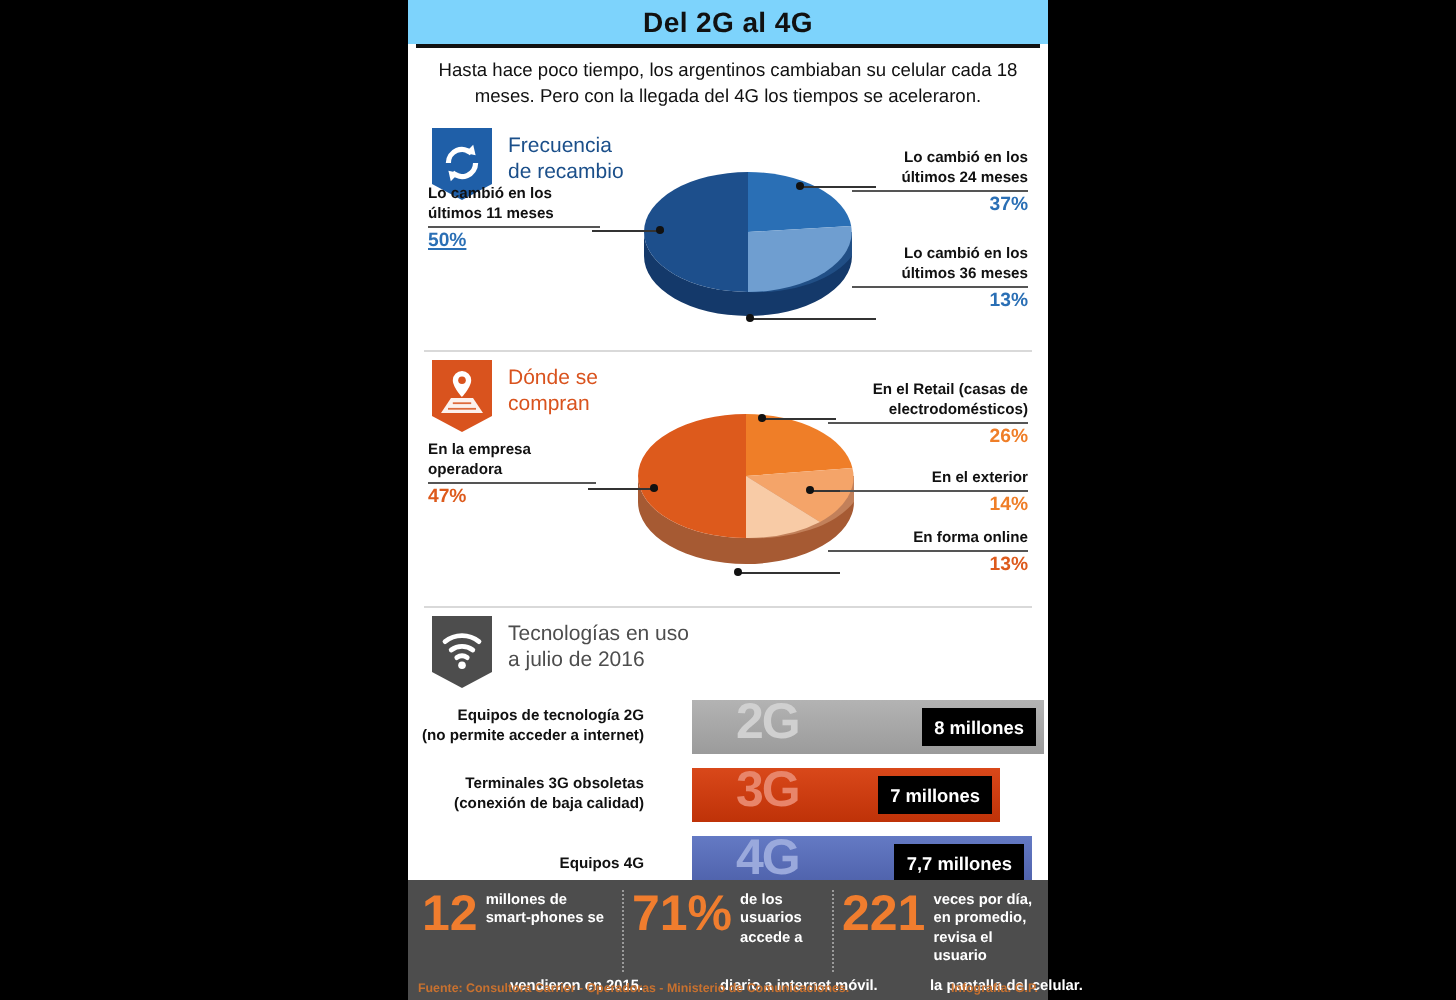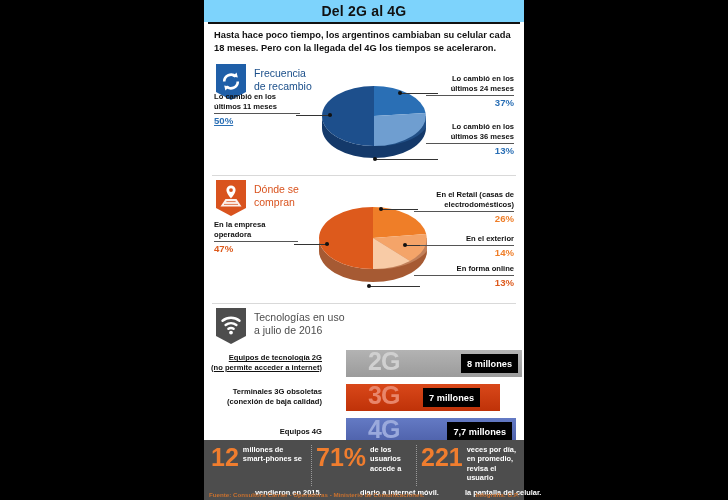--- a/index.html
+++ b/index.html
@@ -4,21 +4,21 @@
 <style>
   html,body{margin:0;padding:0;background:#000;}
   body{width:728px;height:500px;overflow:hidden;font-family:"Liberation Sans",sans-serif;}
   #root{position:relative;width:728px;height:500px;background:#000;}
   .page{position:absolute;left:204px;top:0;width:320px;height:500px;background:#ffffff;}
 
   
   .title-bar{height:22px;background:#7dd3fc;display:flex;align-items:center;justify-content:center;}
   .title-bar .t{font-size:14px;font-weight:bold;color:#111;letter-spacing:.2px;}
   .rule{height:2px;background:#111;margin:0 4px;}
-  .deck{padding:5px 10px 6px 10px;text-align:left;font-size:9.3px;line-height:1.35;color:#111;font-weight:bold;}
+  .deck{padding:5px 10px 6px 10px;text-align:center;font-size:9.3px;line-height:1.35;color:#111;font-weight:normal;}
 
   
   .panel{position:relative;margin:0 6px;background:#fff;}
   .sep{height:1px;background:#d9d9d9;margin:3px 8px 0 8px;}
 
   
   .head{display:flex;align-items:flex-start;padding:4px 0 0 6px;}
   .badge{width:30px;height:36px;position:relative;flex:0 0 auto;}
   .badge svg{position:absolute;left:0;top:0;}
   .htxt{margin-left:8px;font-size:10.5px;font-weight:normal;line-height:1.22;padding-top:3px;}
@@ -213,40 +213,40 @@
       </div>
       <div class="htxt" style="color:#4d4d4d;">
         <div>Tecnologías en uso</div>
         <div>a julio de 2016</div>
       </div>
     </div>
 
     <div class="bars" style="margin-top:6px;">
 
       <div class="brow" style="top:0;">
-        <div class="blab" style="top:3px;text-decoration:underline;">
+        <div class="blab" style="top:3px;">
           <div>Equipos de tecnología 2G</div>
           <div>(no permite acceder a internet)</div>
         </div>
         <div class="bar" style="width:176px;background:linear-gradient(180deg,#b3b3b3,#9b9b9b);">
           <div class="ghost" style="color:#d0d0d0;">2G</div>
           <div class="vbox" style="right:4px;">
             <span>8 millones</span>
           </div>
         </div>
       </div>
 
       <div class="brow" style="top:34px;">
         <div class="blab" style="top:3px;">
           <div>Terminales 3G obsoletas</div>
           <div>(conexión de baja calidad)</div>
         </div>
         <div class="bar" style="width:154px;background:linear-gradient(180deg,#d9481a,#bf3208);">
           <div class="ghost" style="color:#e8856a;">3G</div>
-          <div class="vbox" style="right:20px;">
+          <div class="vbox" style="right:4px;">
             <span>7 millones</span>
           </div>
         </div>
       </div>
 
       <div class="brow" style="top:68px;">
         <div class="blab" style="top:9px;">
           <div>Equipos 4G</div>
         </div>
         <div class="bar" style="width:170px;background:linear-gradient(180deg,#647ac4,#4c5fa8);">

